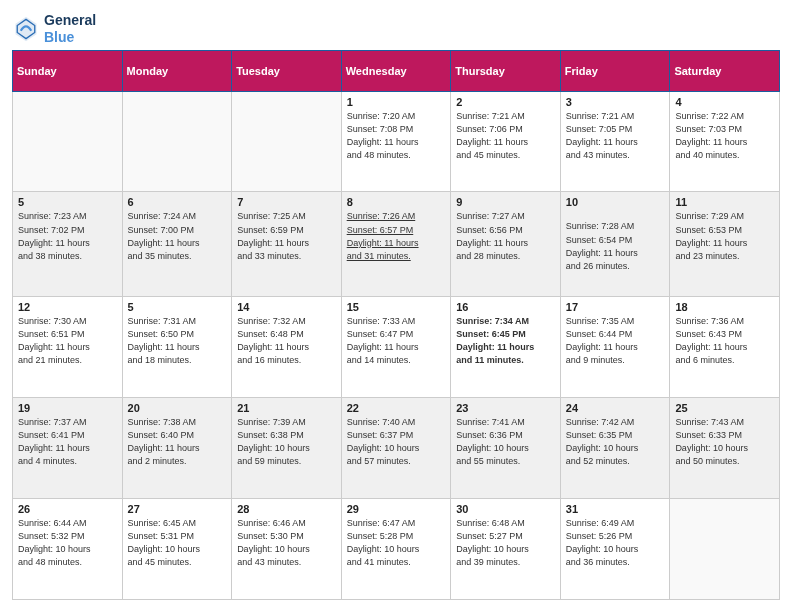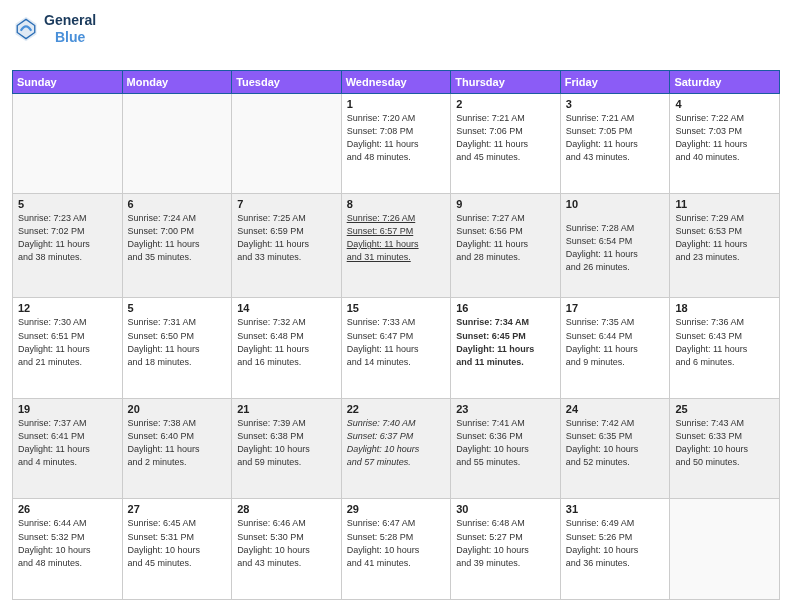--- a/index.html
+++ b/index.html
@@ -14,22 +14,21 @@
       width: 792px;
       height: 612px;
       padding: 12px;
       display: flex;
       flex-direction: column;
     }
     .header {
       display: flex;
       justify-content: space-between;
       align-items: flex-start;
-      margin-bottom: 24px;
-      text-align: center;
+      margin-bottom: 4px;
     }
     .logo {
       display: flex;
       align-items: center;
       gap: 4px;
     }
     .logo-text {
       font-size: 14px;
       font-weight: bold;
       color: #1a3a5c;
@@ -52,25 +51,25 @@
       color: #555;
     }
     .calendar {
       flex: 1;
       border: 1px solid #ccc;
       border-collapse: collapse;
       width: 100%;
       table-layout: fixed;
     }
     .calendar th {
-      background: #8b5cf6;
+      background: #be185d;
       color: #fff;
       font-size: 11px;
       font-weight: bold;
-      padding: 5px 4px;
+      padding: 14px 4px;
       text-align: left;
       border: 1px solid #1a5da0;
     }
     .calendar td {
       border: 1px solid #ccc;
       vertical-align: top;
       padding: 4px 5px;
       font-size: 9.5px;
       color: #333;
       width: 14.28%;
@@ -284,21 +283,21 @@
           </td>
           <td>
             <div class="day-number">21</div>
             <div class="day-info" style="white-space: pre-line;">Sunrise: 7:39 AM
 Sunset: 6:38 PM
 Daylight: 10 hours
 and 59 minutes.</div>
           </td>
           <td>
             <div class="day-number">22</div>
-            <div class="day-info" style="white-space: pre-line; font-style: italic;">Sunrise: 7:40 AM
+            <div class="day-info" style="white-space: pre-line;">Sunrise: 7:40 AM
 Sunset: 6:37 PM
 Daylight: 10 hours
 and 57 minutes.</div>
           </td>
           <td>
             <div class="day-number">23</div>
             <div class="day-info" style="white-space: pre-line;">Sunrise: 7:41 AM
 Sunset: 6:36 PM
 Daylight: 10 hours
 and 55 minutes.</div>

